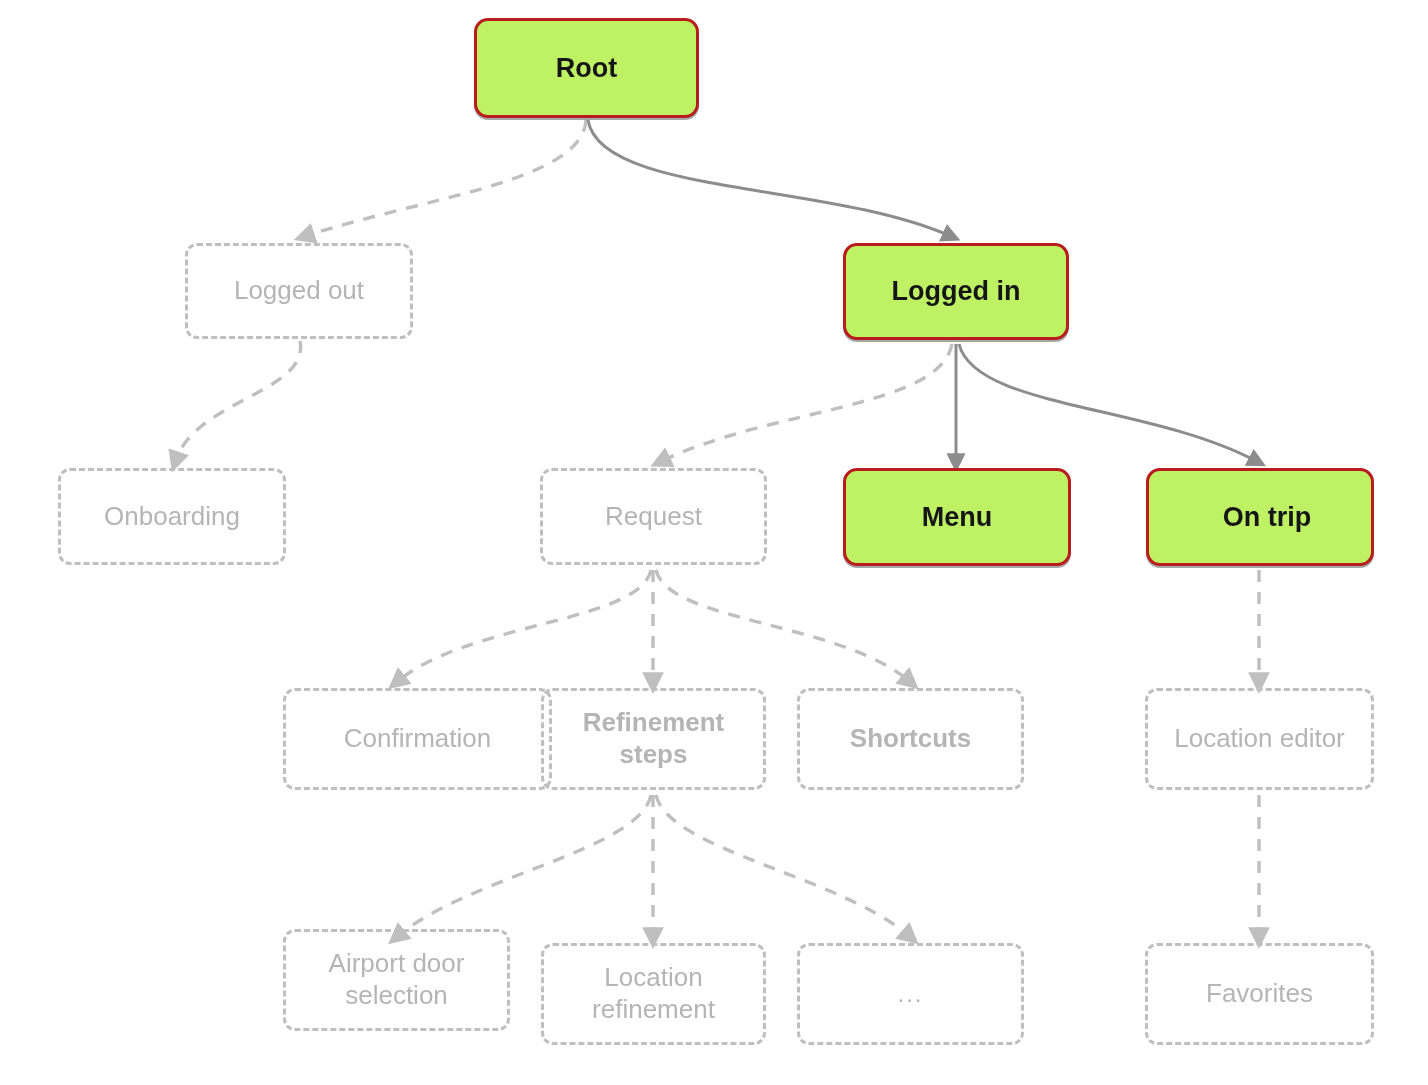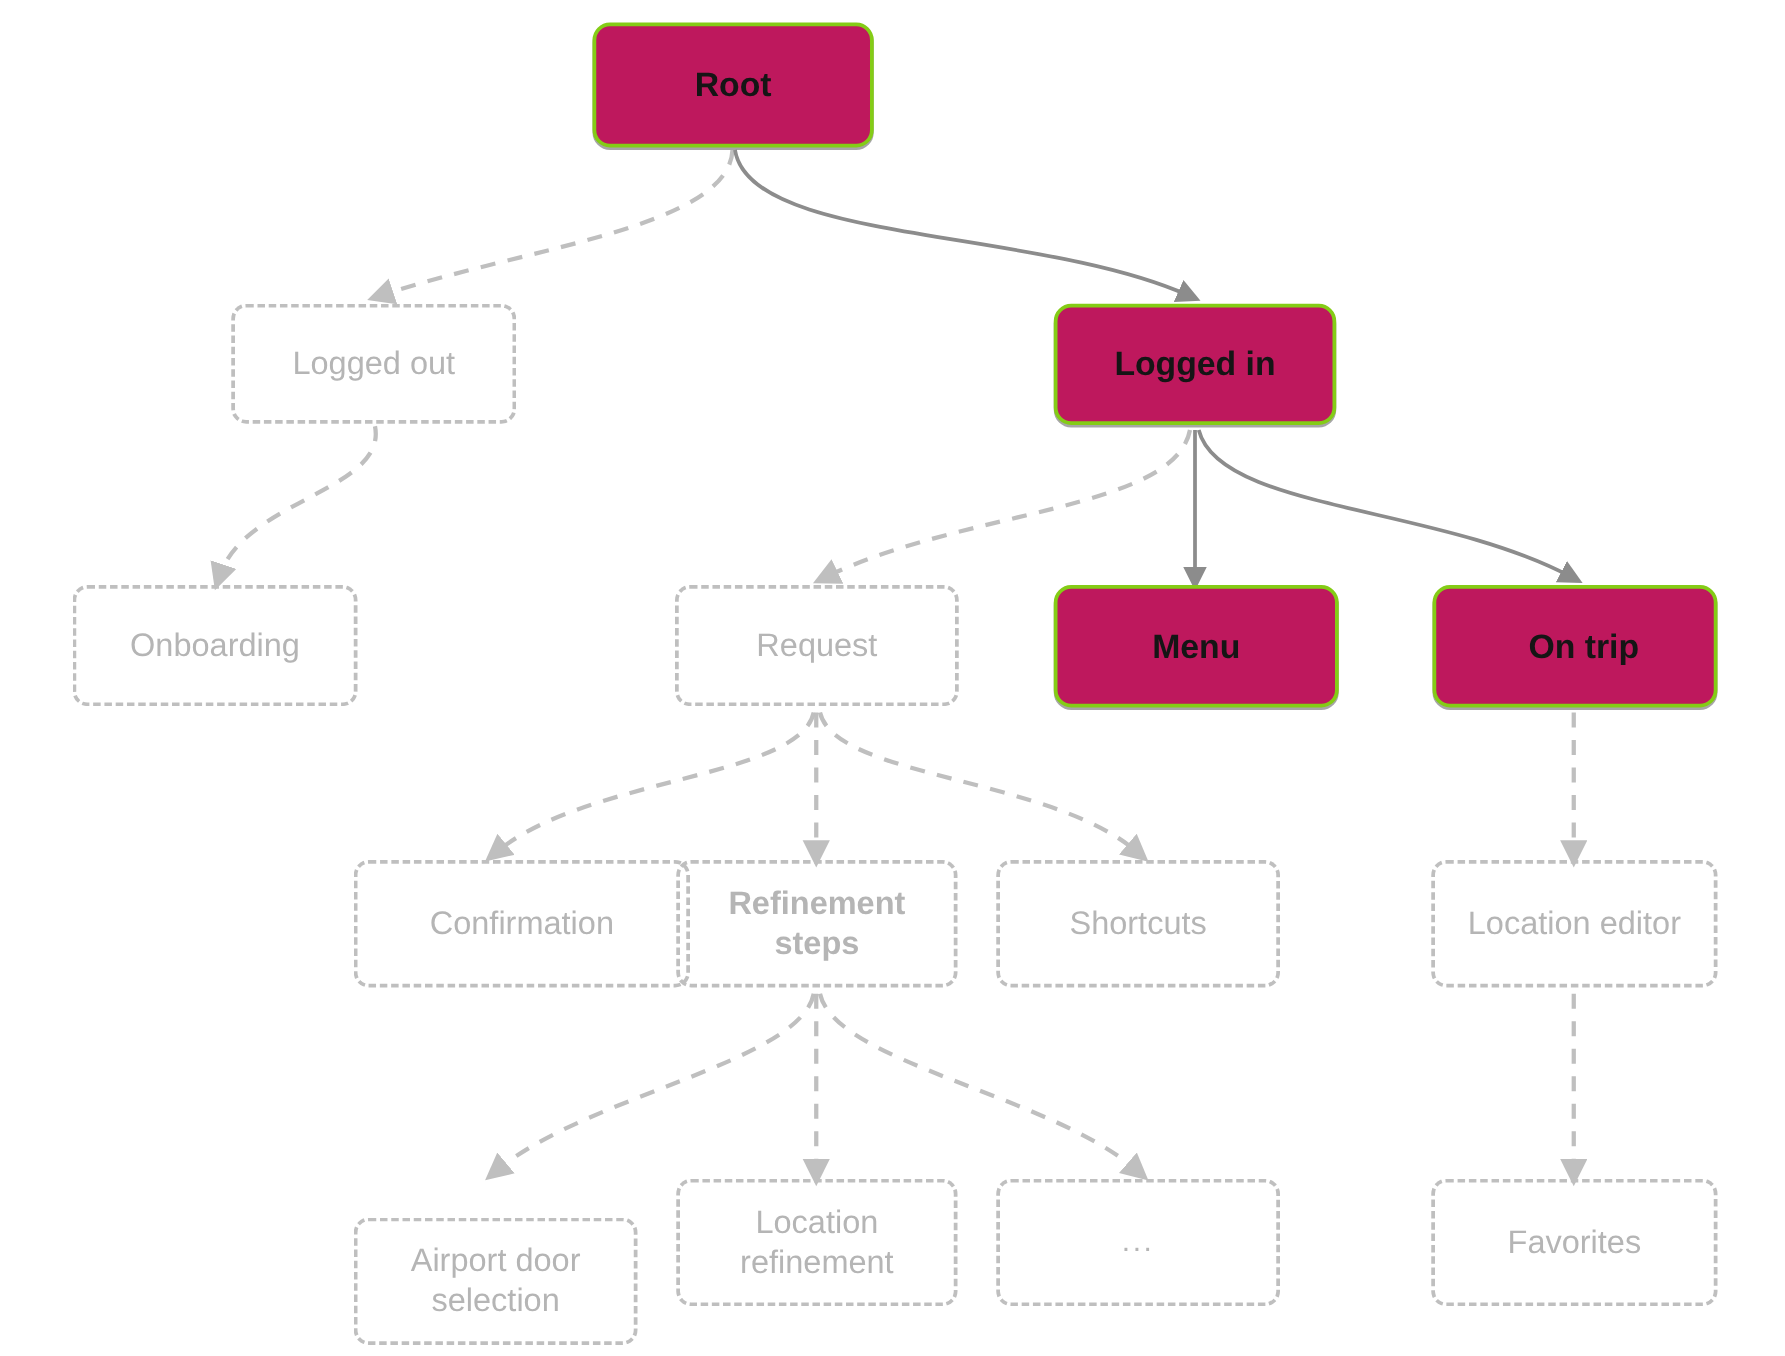--- a/index.html
+++ b/index.html
@@ -33,26 +33,26 @@
     align-items: center;
     justify-content: center;
     text-align: center;
     border-radius: 12px;
     line-height: 1.22;
     padding: 2px 6px;
     z-index: 2;
     background: transparent;
   }
   .node.active {
-    border: 3px solid #84cc16;
+    border: 3px solid #b91c1c;
     border-radius: 14px;
     color: #151515;
     font-weight: 700;
     font-size: 27px;
-    background: #be185d;
+    background: #bef264;
     box-shadow: 0 2px 0 rgba(0,0,0,0.35);
   }
   .node.inactive {
     border: 3px dashed #bfbfbf;
     color: #b5b5b5;
     font-weight: 400;
     font-size: 26px;
     background: transparent;
   }
   .node .label {
@@ -118,27 +118,27 @@
       </div>
       <div class="node active" style="left: 1146px; top: 468px; width: 228px; height: 98px; padding-left: 20px;">
         <span class="label">On trip</span>
       </div>
       <div class="node inactive" style="left: 283px; top: 688px; width: 269px; height: 102px;">
         <span class="label">Confirmation</span>
       </div>
       <div class="node inactive" style="left: 541px; top: 688px; width: 225px; height: 102px; font-weight: bold;">
         <span class="label">Refinement steps</span>
       </div>
-      <div class="node inactive" style="left: 797px; top: 688px; width: 227px; height: 102px;">
+      <div class="node inactive" style="left: 797px; top: 688px; width: 227px; height: 102px; font-weight: bold;">
         <span class="label">Shortcuts</span>
       </div>
       <div class="node inactive" style="left: 1145px; top: 688px; width: 229px; height: 102px;">
         <span class="label">Location editor</span>
       </div>
-      <div class="node inactive" style="left: 283px; top: 974px; width: 227px; height: 102px;">
+      <div class="node inactive" style="left: 283px; top: 929px; width: 227px; height: 102px;">
         <span class="label">Airport door selection</span>
       </div>
       <div class="node inactive" style="left: 541px; top: 943px; width: 225px; height: 102px;">
         <span class="label">Location refinement</span>
       </div>
       <div class="node inactive ellipsis" style="left: 797px; top: 943px; width: 227px; height: 102px;">
         <span class="label">...</span>
       </div>
       <div class="node inactive" style="left: 1145px; top: 943px; width: 229px; height: 102px; justify-content: center;">
         <span class="label">Favorites</span>

